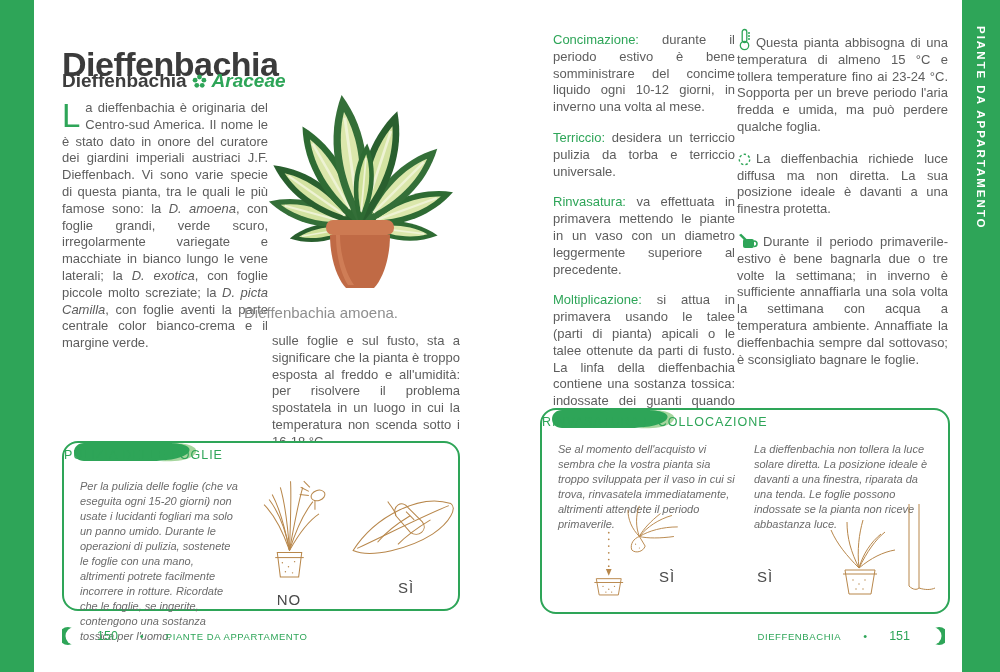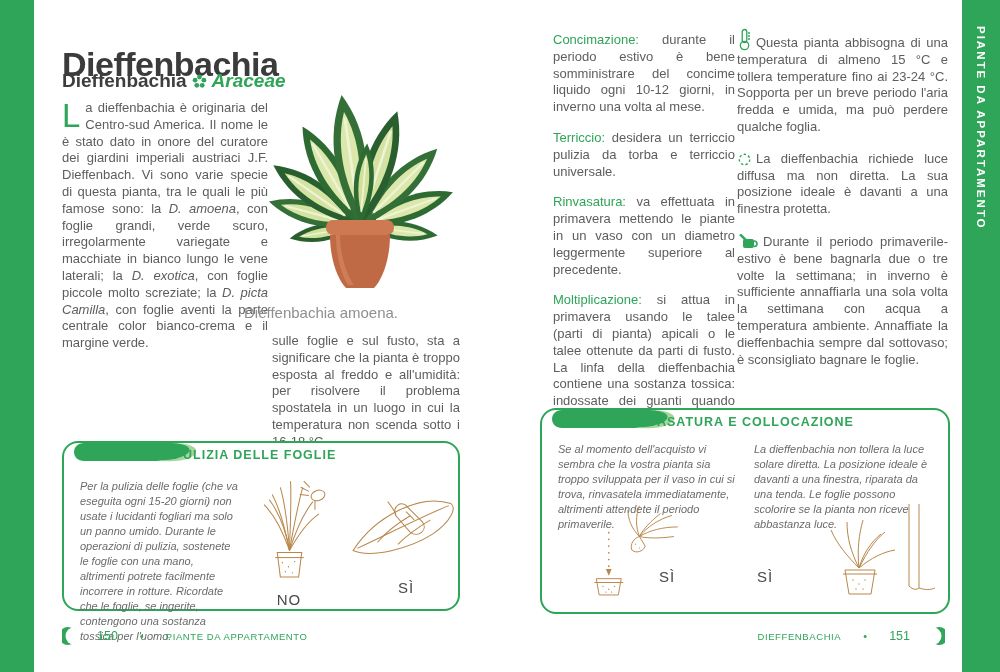--- a/index.html
+++ b/index.html
@@ -23,22 +23,22 @@
   .dropcap{float:left;font-size:33px;line-height:27px;color:#2ea558;margin:2px 5px 0 0;}
   .lead{color:#2ea558;}
   .caption{font-size:15px;color:#8f8f8f;}
   .body-col p{margin:0 0 14px 16px;}
   
   .care p{margin:0 0 15px 0;}
   .care svg{vertical-align:-4px;margin-right:4px;}
   
   .infobox{position:absolute;border:2.5px solid #2ea558;border-radius:16px;background:#fff;}
   .tab{position:absolute;top:-2px;left:8px;}
-  .box-title{position:absolute;top:5px;left:0;right:12px;text-align:center;color:#2ea558;
-             font-weight:bold;font-size:12.5px;letter-spacing:1px;}
+  .box-title{position:absolute;top:5px;left:0;right:12px;color:#2ea558;
+             font-weight:normal;font-size:12.5px;letter-spacing:1px;}
   .box-text{position:absolute;font-size:11px;line-height:15px;font-style:italic;color:#6b6b6b;}
   .illus-label{position:absolute;font-size:15px;color:#4a4a4a;letter-spacing:1px;text-align:center;}
   
   .footer{position:absolute;top:626px;display:flex;align-items:center;gap:22px;color:#2ea558;}
   .footer .num{font-size:12.5px;}
   .footer .lbl{font-size:9.5px;letter-spacing:0.6px;}
   .sep{font-size:11px;}
 </style>
 </head>
 <body>
@@ -235,21 +235,21 @@
         </svg><span>Durante il periodo primaverile-estivo è bene bagnarla due o tre volte la settimana; in inverno è sufficiente annaffiarla una sola volta la settimana con acqua a temperatura ambiente. Annaffiate la dieffenbachia sempre dal sottovaso; è sconsigliato bagnare le foglie.</span></p>
   </div>
 
   <div class="infobox" style="left:540px;top:408px;width:406px;height:202px;">
     <svg class="tab" width="150" height="22" viewBox="0 0 150 22">
       <path d="M100 2 C120 2 130 8 121 15 C114 20 98 21 88 20 C104 18 114 9 100 2 Z" fill="#a6d69e"></path>
       <path d="M12 2 H96 C114 2 122 7 115 13 C108 18 92 20 80 20 H12 C6 20 2 16 2 11 C2 6 6 2 12 2 Z" fill="#2ea558"></path>
     </svg>
     <div class="box-title">RINVASATURA E COLLOCAZIONE</div>
     <div class="box-text" style="left:16px;top:32px;width:182px;">Se al momento dell'acquisto vi sembra che la vostra pianta sia troppo sviluppata per il vaso in cui si trova, rinvasatela immediatamente, altrimenti attendete il periodo primaverile.</div>
-    <div class="box-text" style="left:212px;top:32px;width:180px;">La dieffenbachia non tollera la luce solare diretta. La posizione ideale è davanti a una finestra, riparata da una tenda. Le foglie possono scolorire se la pianta non riceve abbastanza luce.</div>
+    <div class="box-text" style="left:212px;top:32px;width:180px;">La dieffenbachia non tollera la luce solare diretta. La posizione ideale è davanti a una finestra, riparata da una tenda. Le foglie possono indossate se la pianta non riceve abbastanza luce.</div>
 
     <svg class="abs" style="left:38px;top:88px;" width="115" height="100" viewBox="0 0 120 100">
       <g stroke="#b8874b" stroke-width="1" fill="none">
         <path d="M62 38 C70 28 82 20 96 16"></path>
           <path d="M62 38 C72 32 86 28 102 28"></path>
         <path d="M62 38 C70 40 84 40 98 38"></path>
           <path d="M62 38 C58 28 58 16 62 6"></path>
         <path d="M62 38 C54 30 50 20 50 10"></path>
           <path d="M62 38 C66 30 74 22 84 14"></path>
         <path d="M62 38 C56 40 52 46 54 52 C58 56 66 54 68 48 Z"></path>

